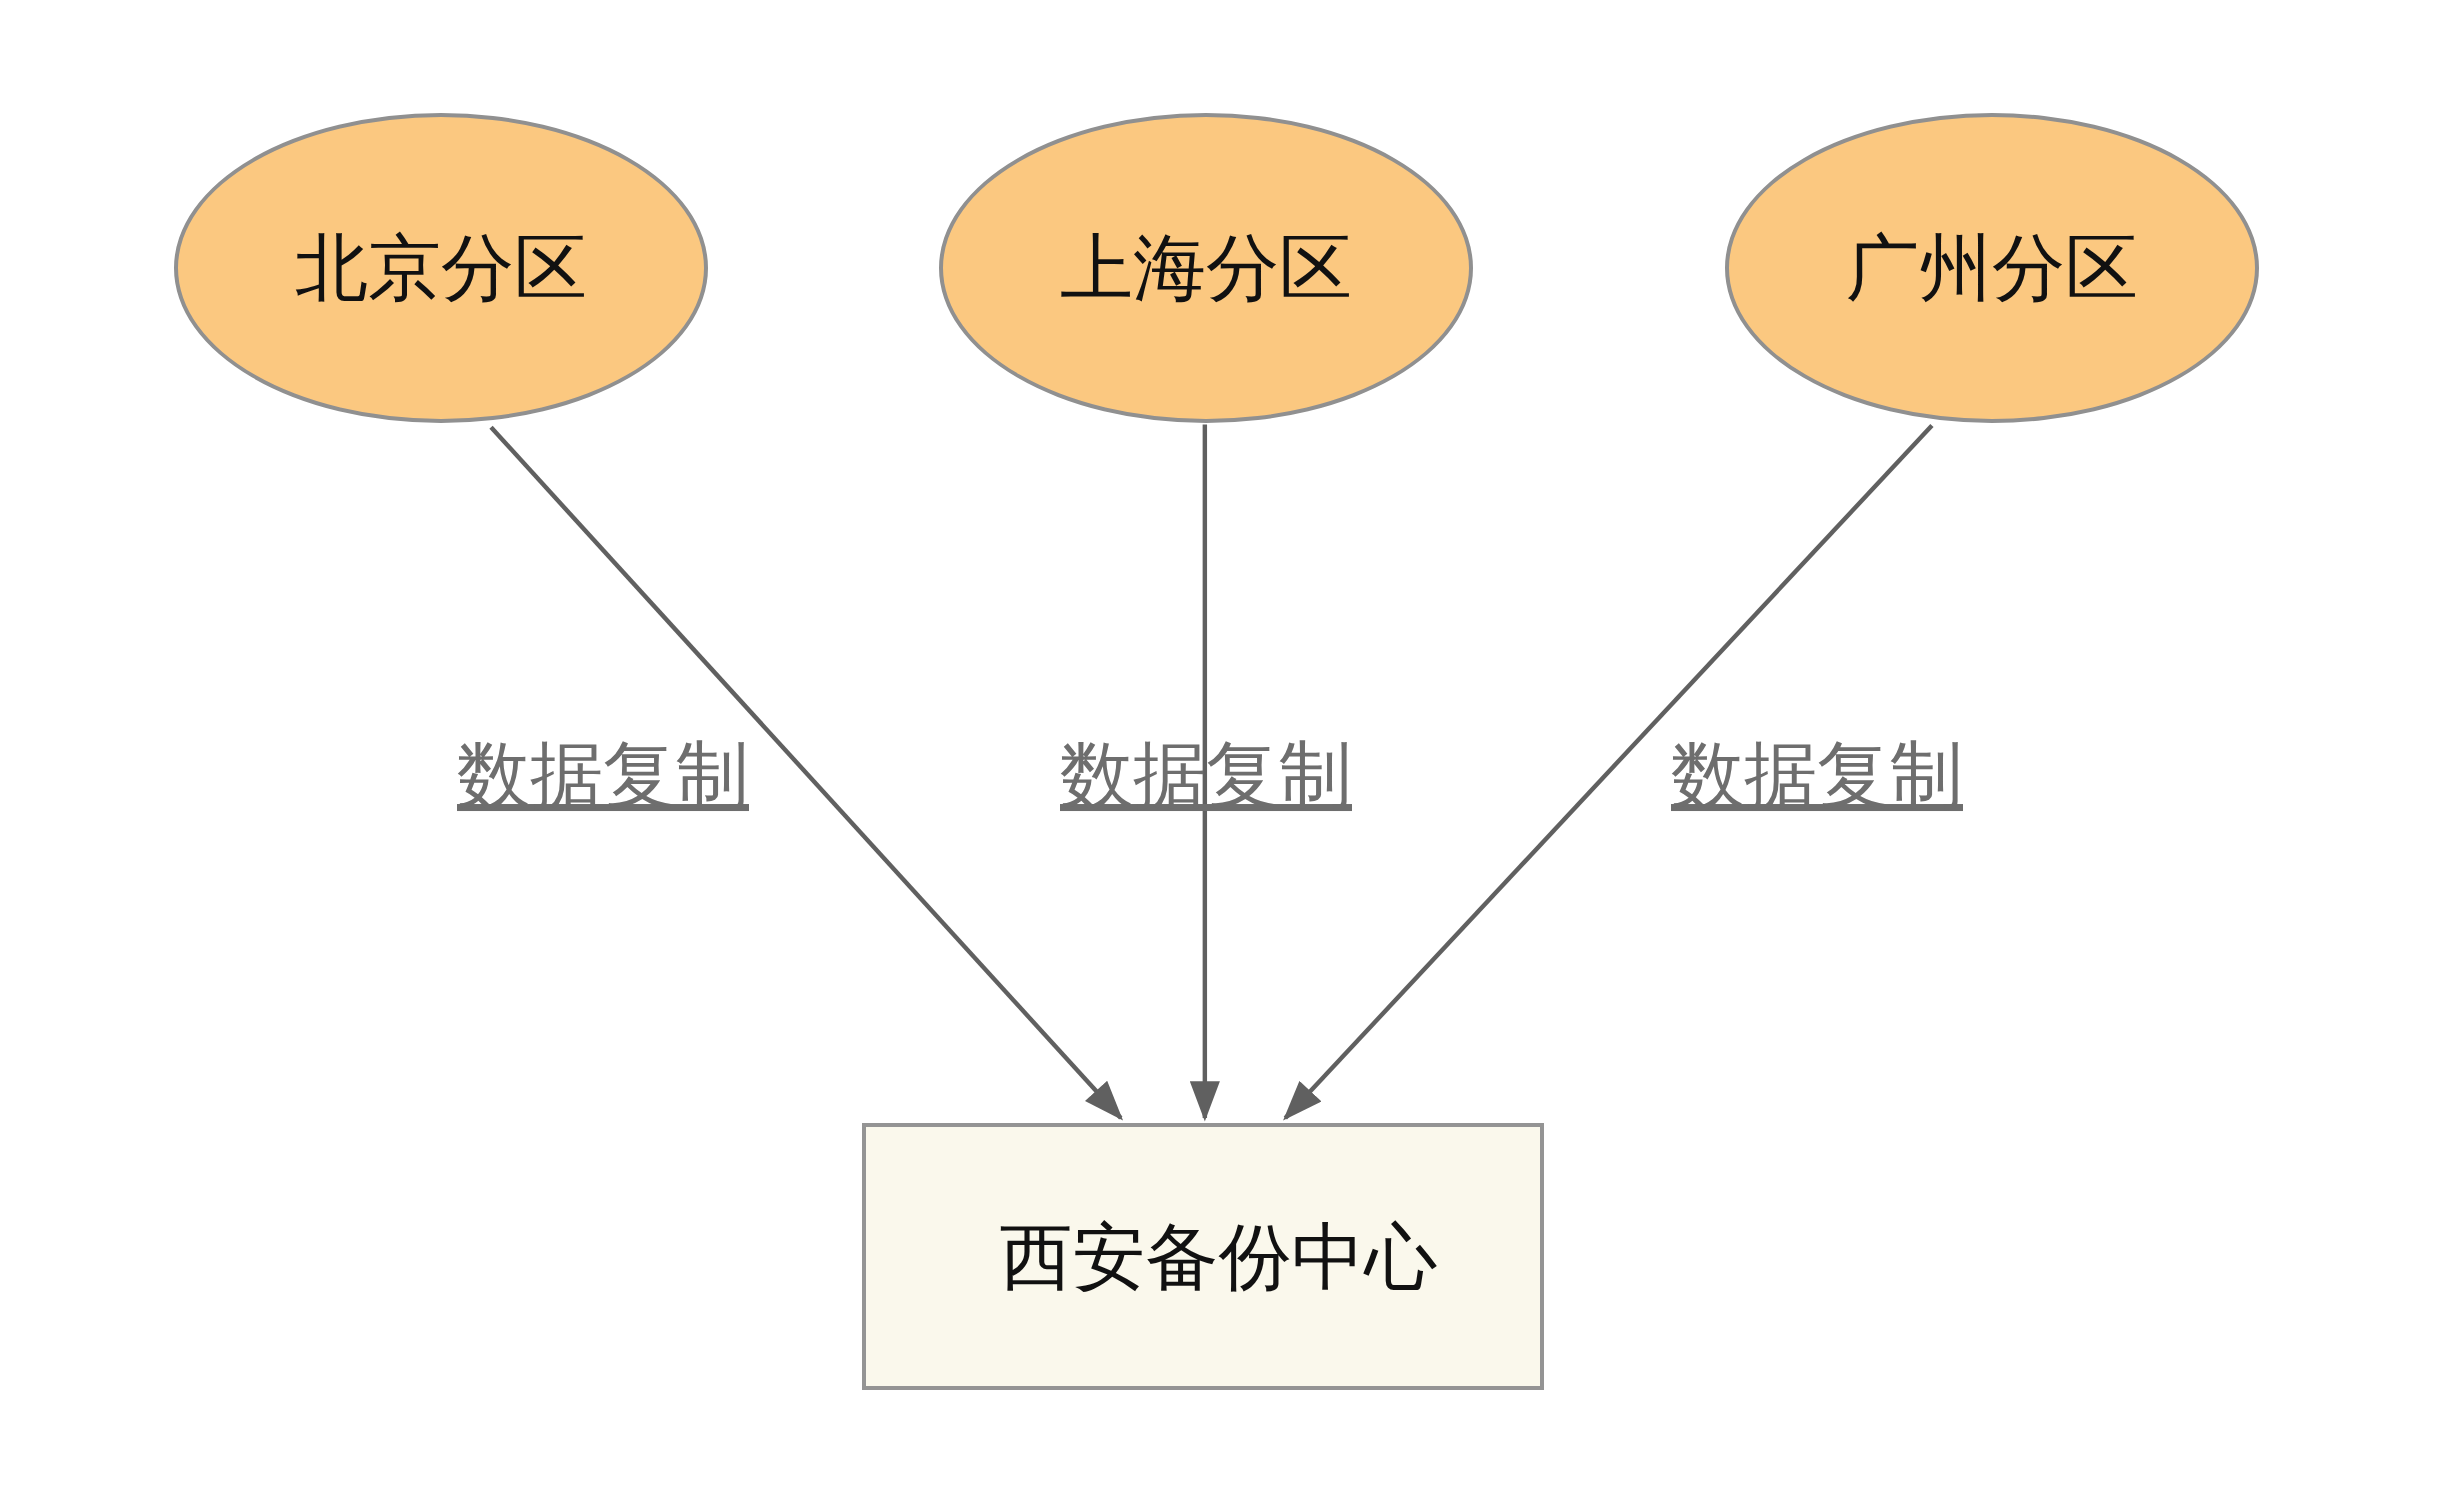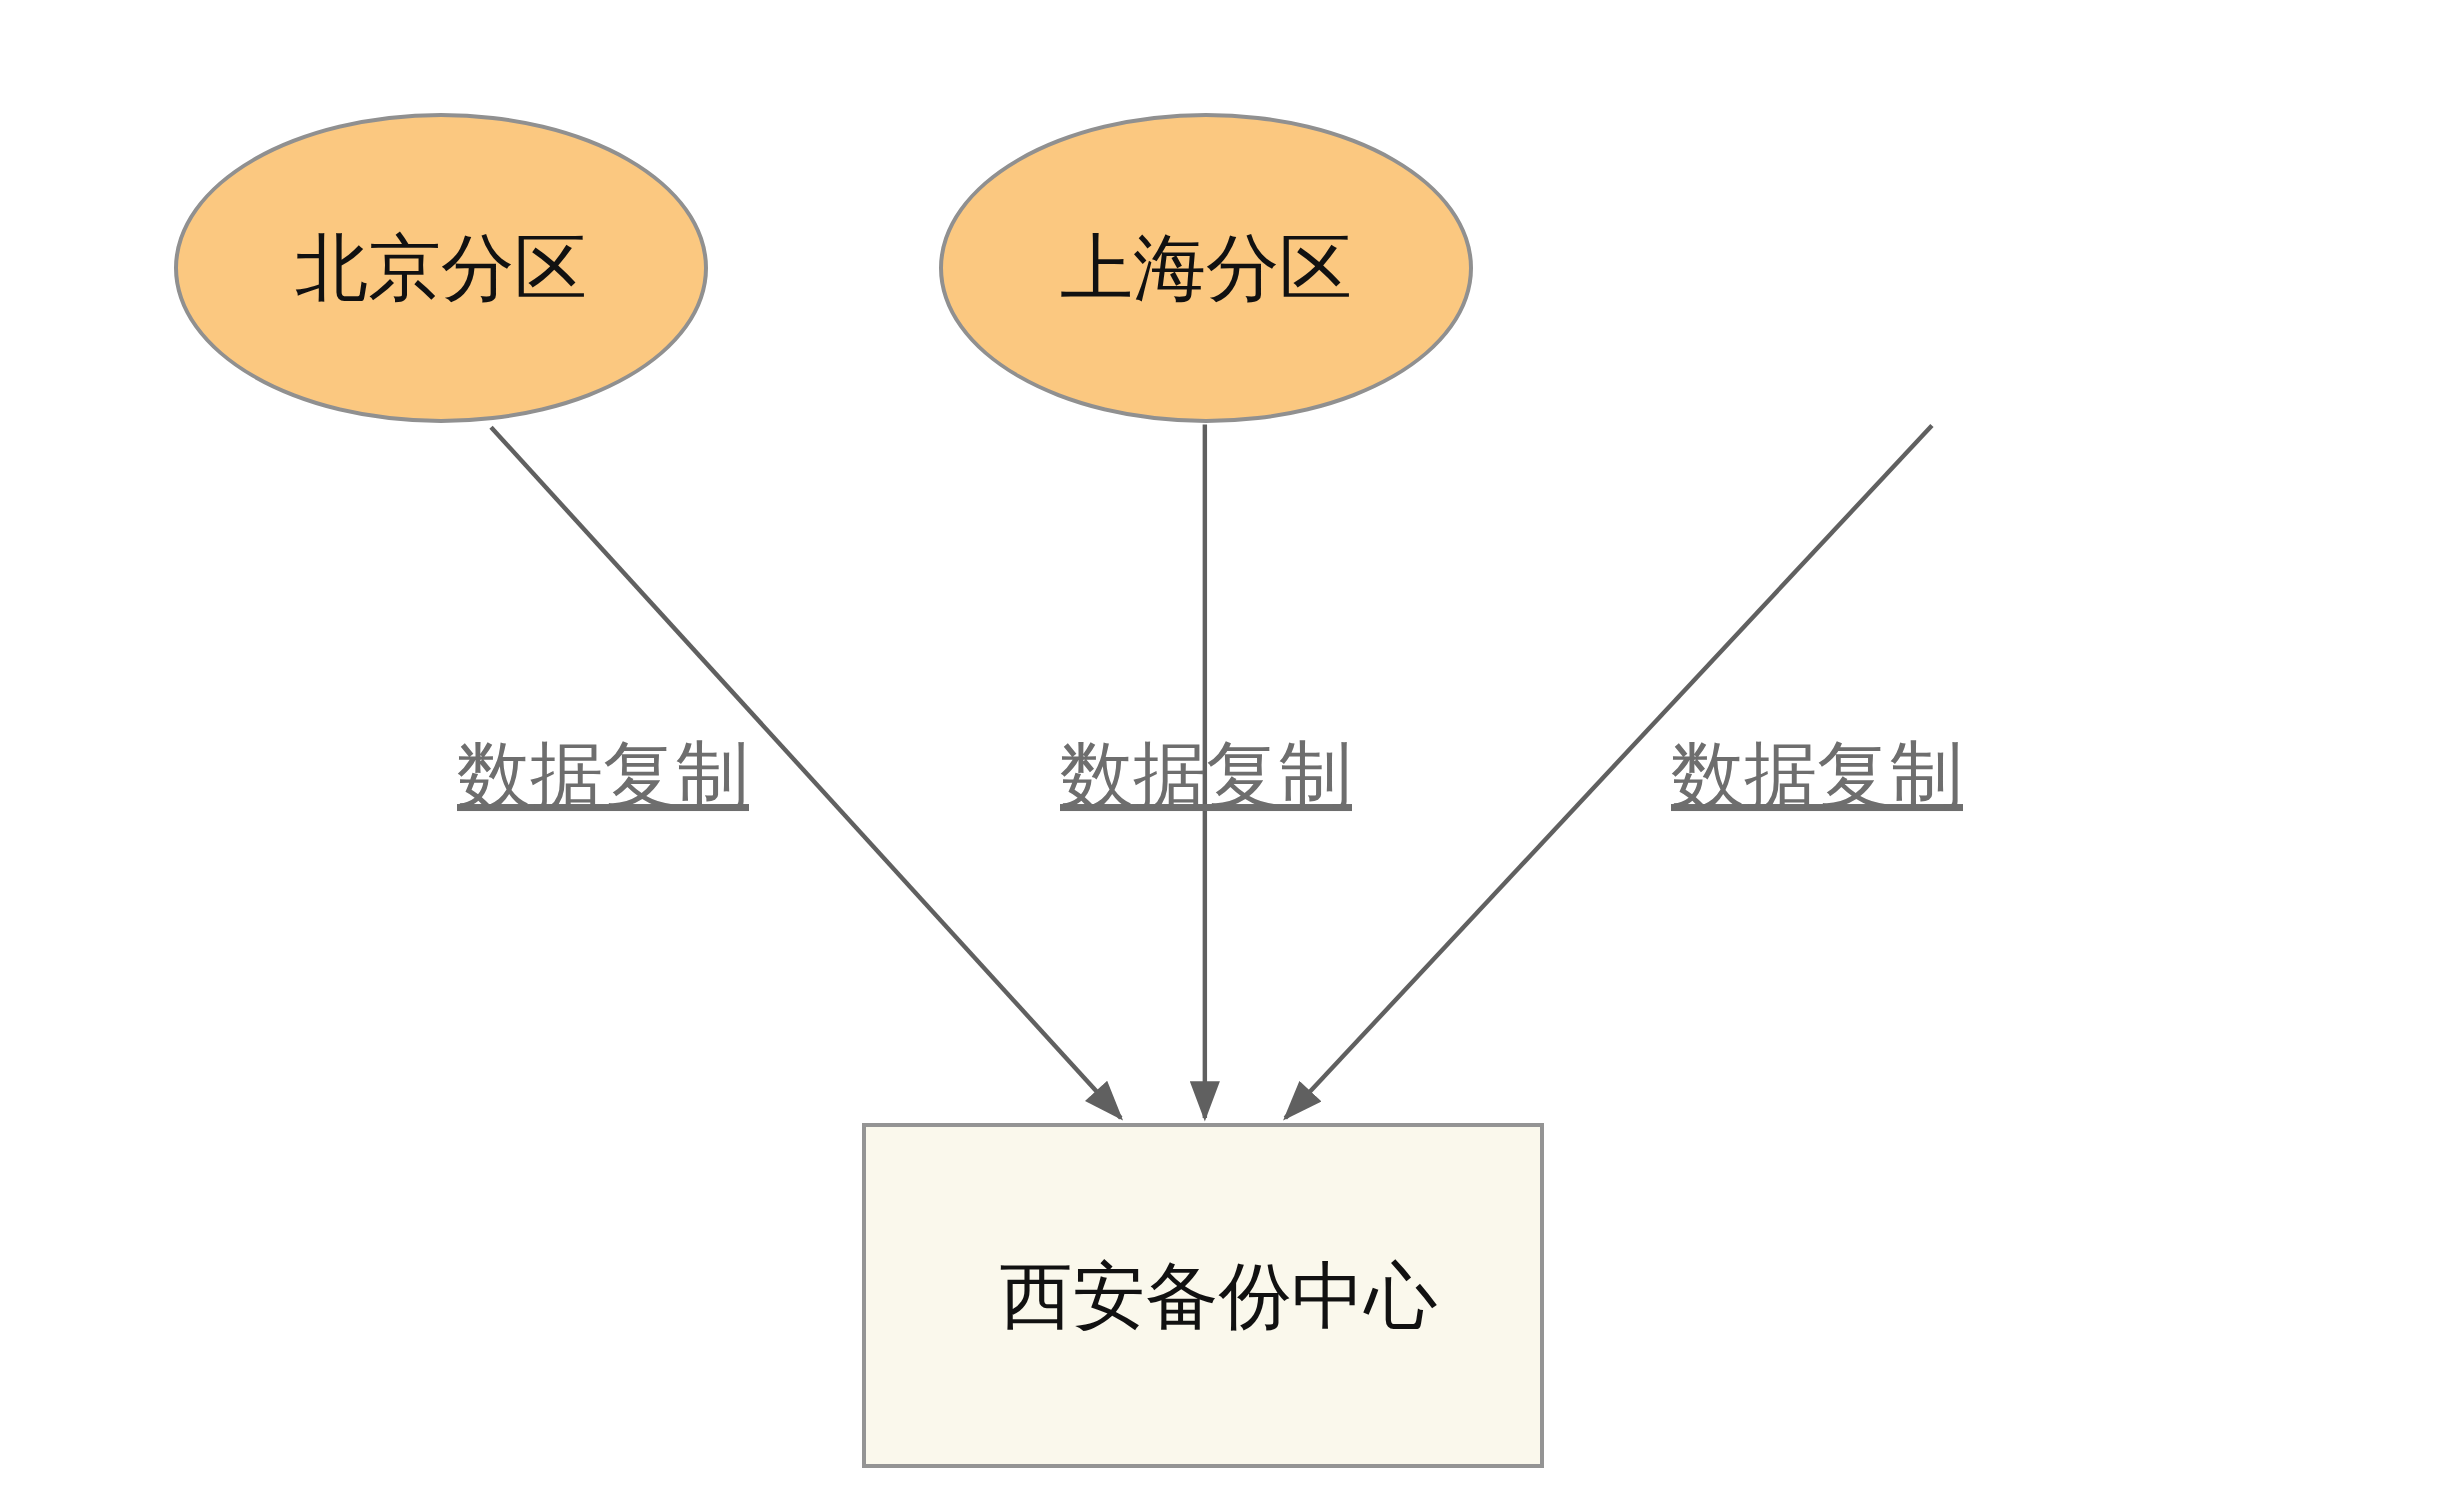--- a/index.html
+++ b/index.html
@@ -45,21 +45,21 @@
     white-space:nowrap;
   }
   .node.ellipse{
     width:534px;height:310px;
     background:var(--node-fill);
     border:4.4px solid var(--node-border);
     border-radius:50%;
   }
   .node.rect{
     left:862px;top:1123px;
-    width:682px;height:345px;
+    width:682px;height:267px;
     background:var(--rect-fill);
     border:4.4px solid var(--rect-border);
     padding-left:31px;
   }
   .edge-label{
     position:absolute;
     transform:translate(-50%,-50%);
     color:var(--edge-label-text);
     font-size:73px;
     line-height:1.15;
@@ -84,20 +84,23 @@
   </svg>
 
   <div class="node ellipse" style="left:174px;top:113px">
     <span>北京分区</span>
   </div>
 
   <div class="node ellipse" style="left:939px;top:113px">
     <span>上海分区</span>
   </div>
 
+  <div class="node ellipse" style="left:1725px;top:113px">
+    <span>广州分区</span>
+  </div>
 
   <div class="node rect">
     <span>西安备份中心</span>
   </div>
 
   <div class="edge-label" style="left:603px;top:775px">数据复制</div>
 
   <div class="edge-label" style="left:1206px;top:775px">数据复制</div>
 
   <div class="edge-label" style="left:1817px;top:775px">数据复制</div>

